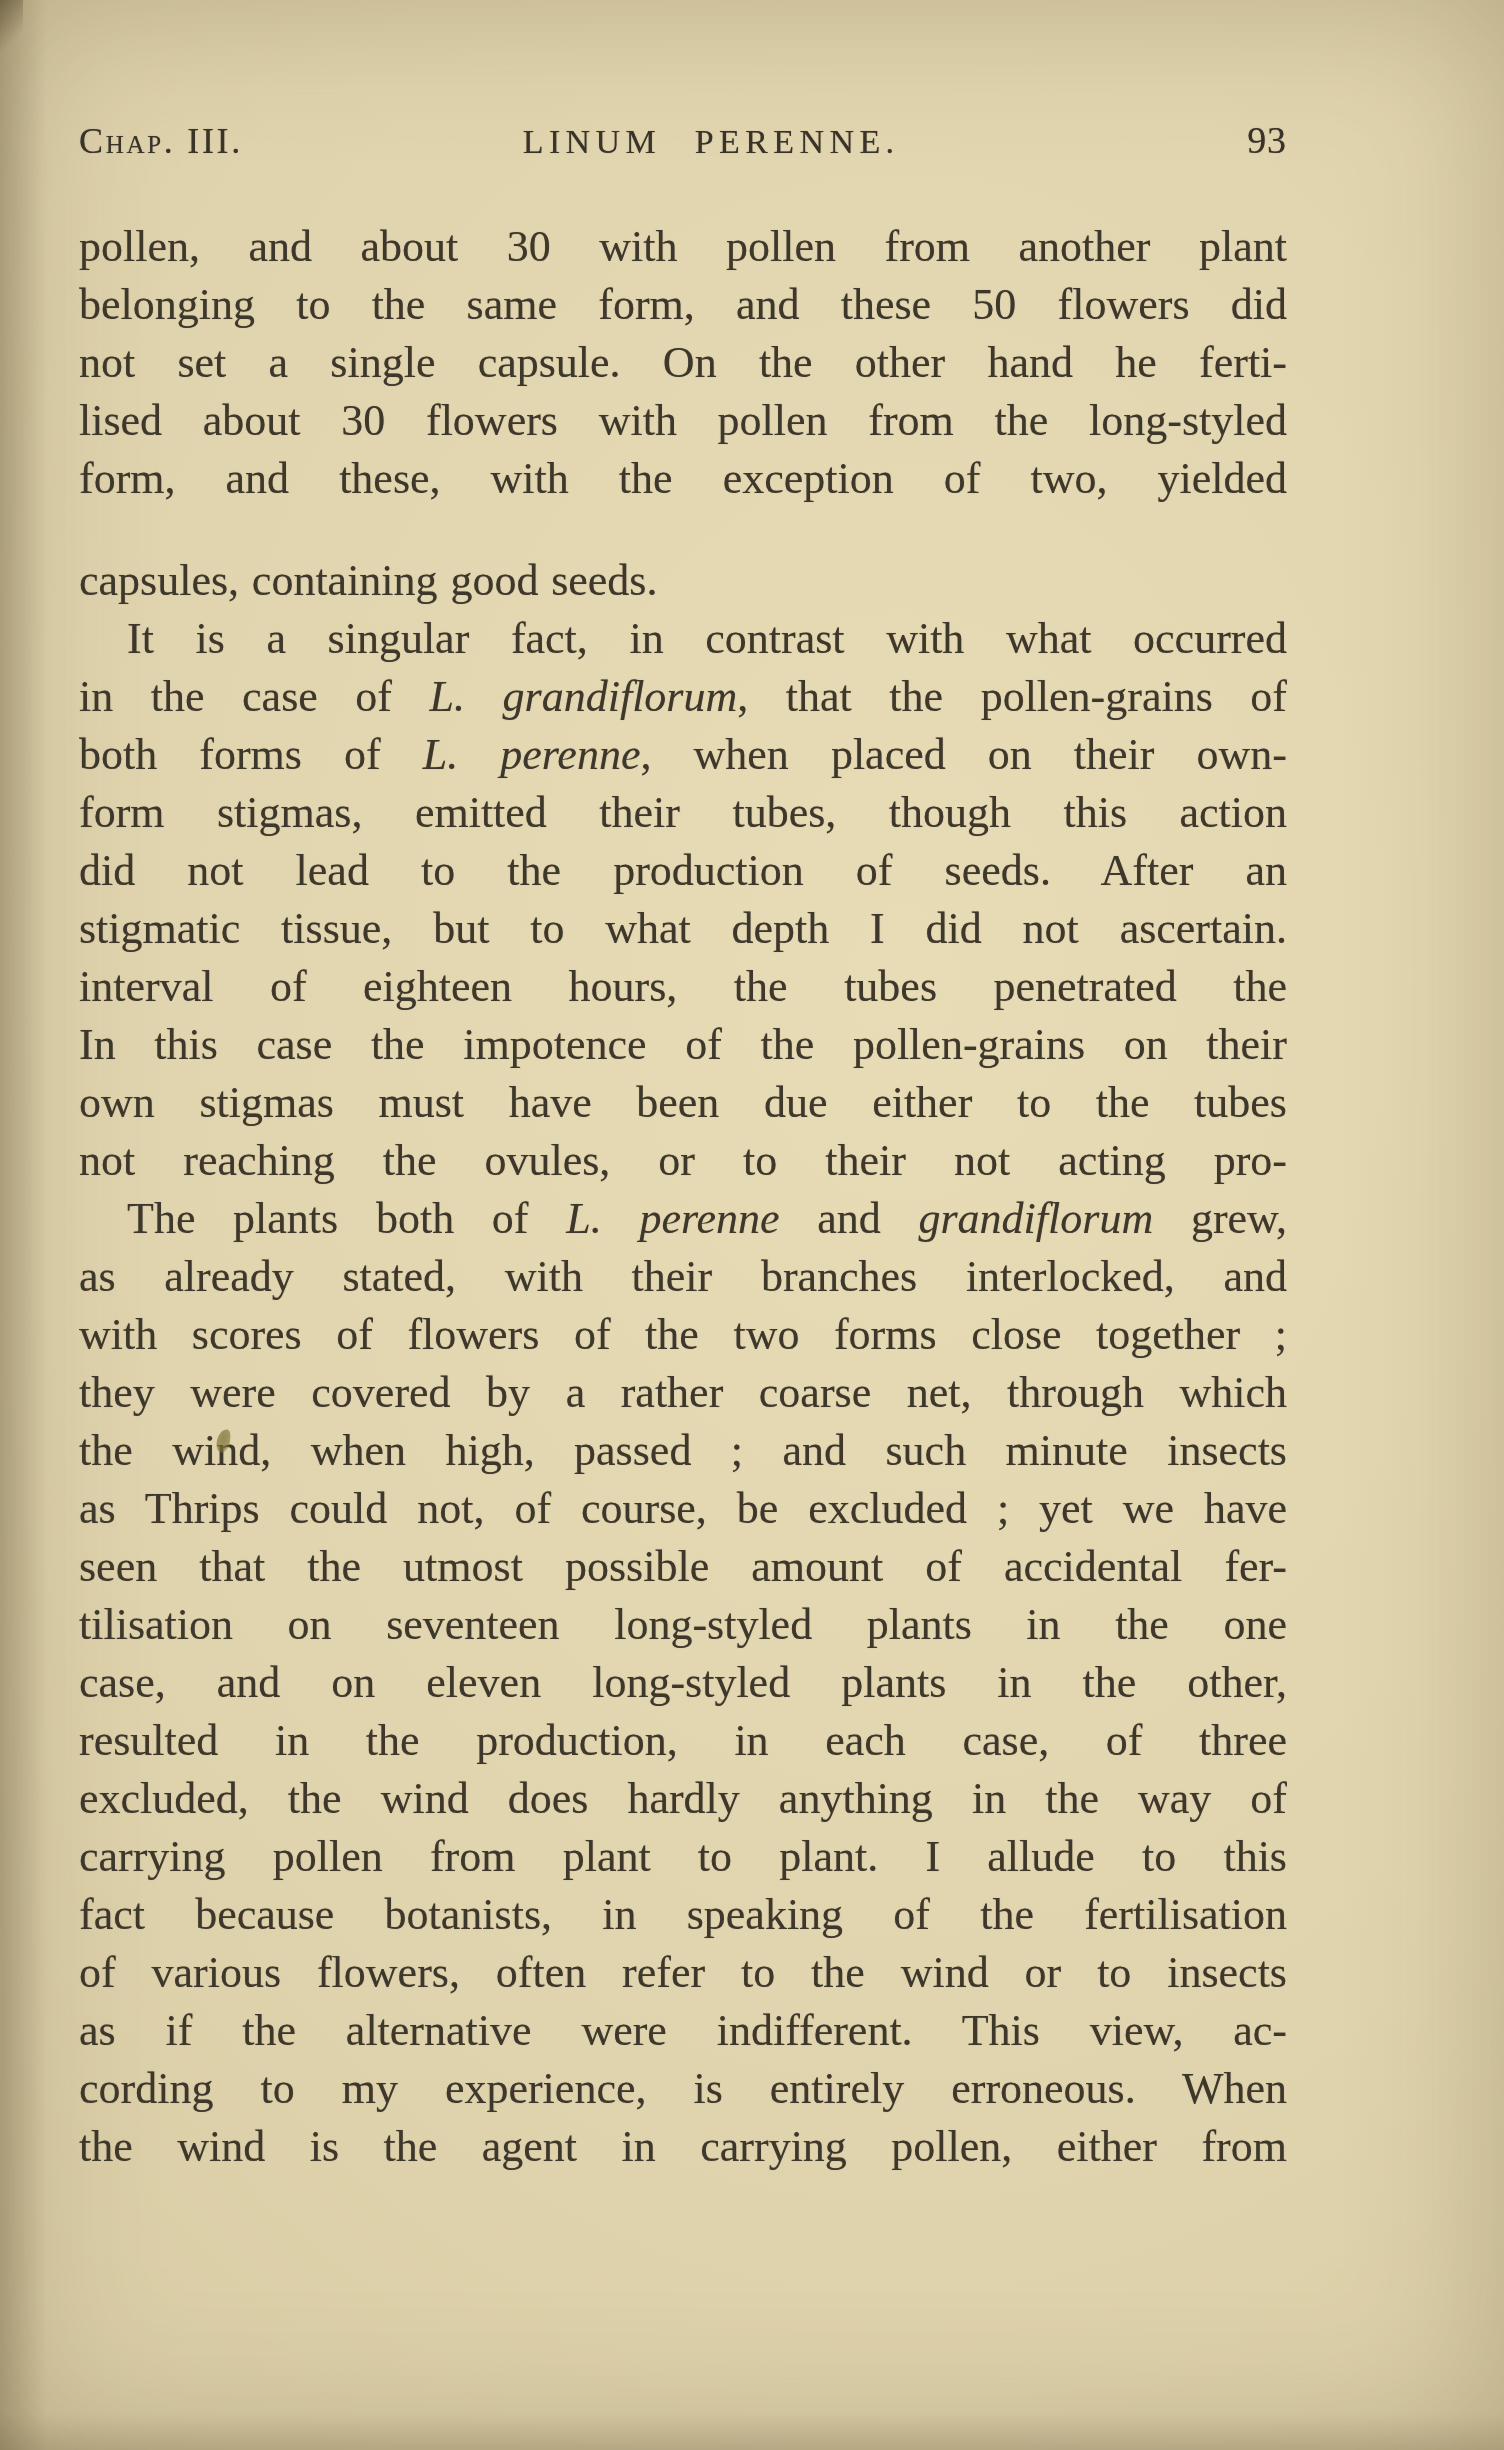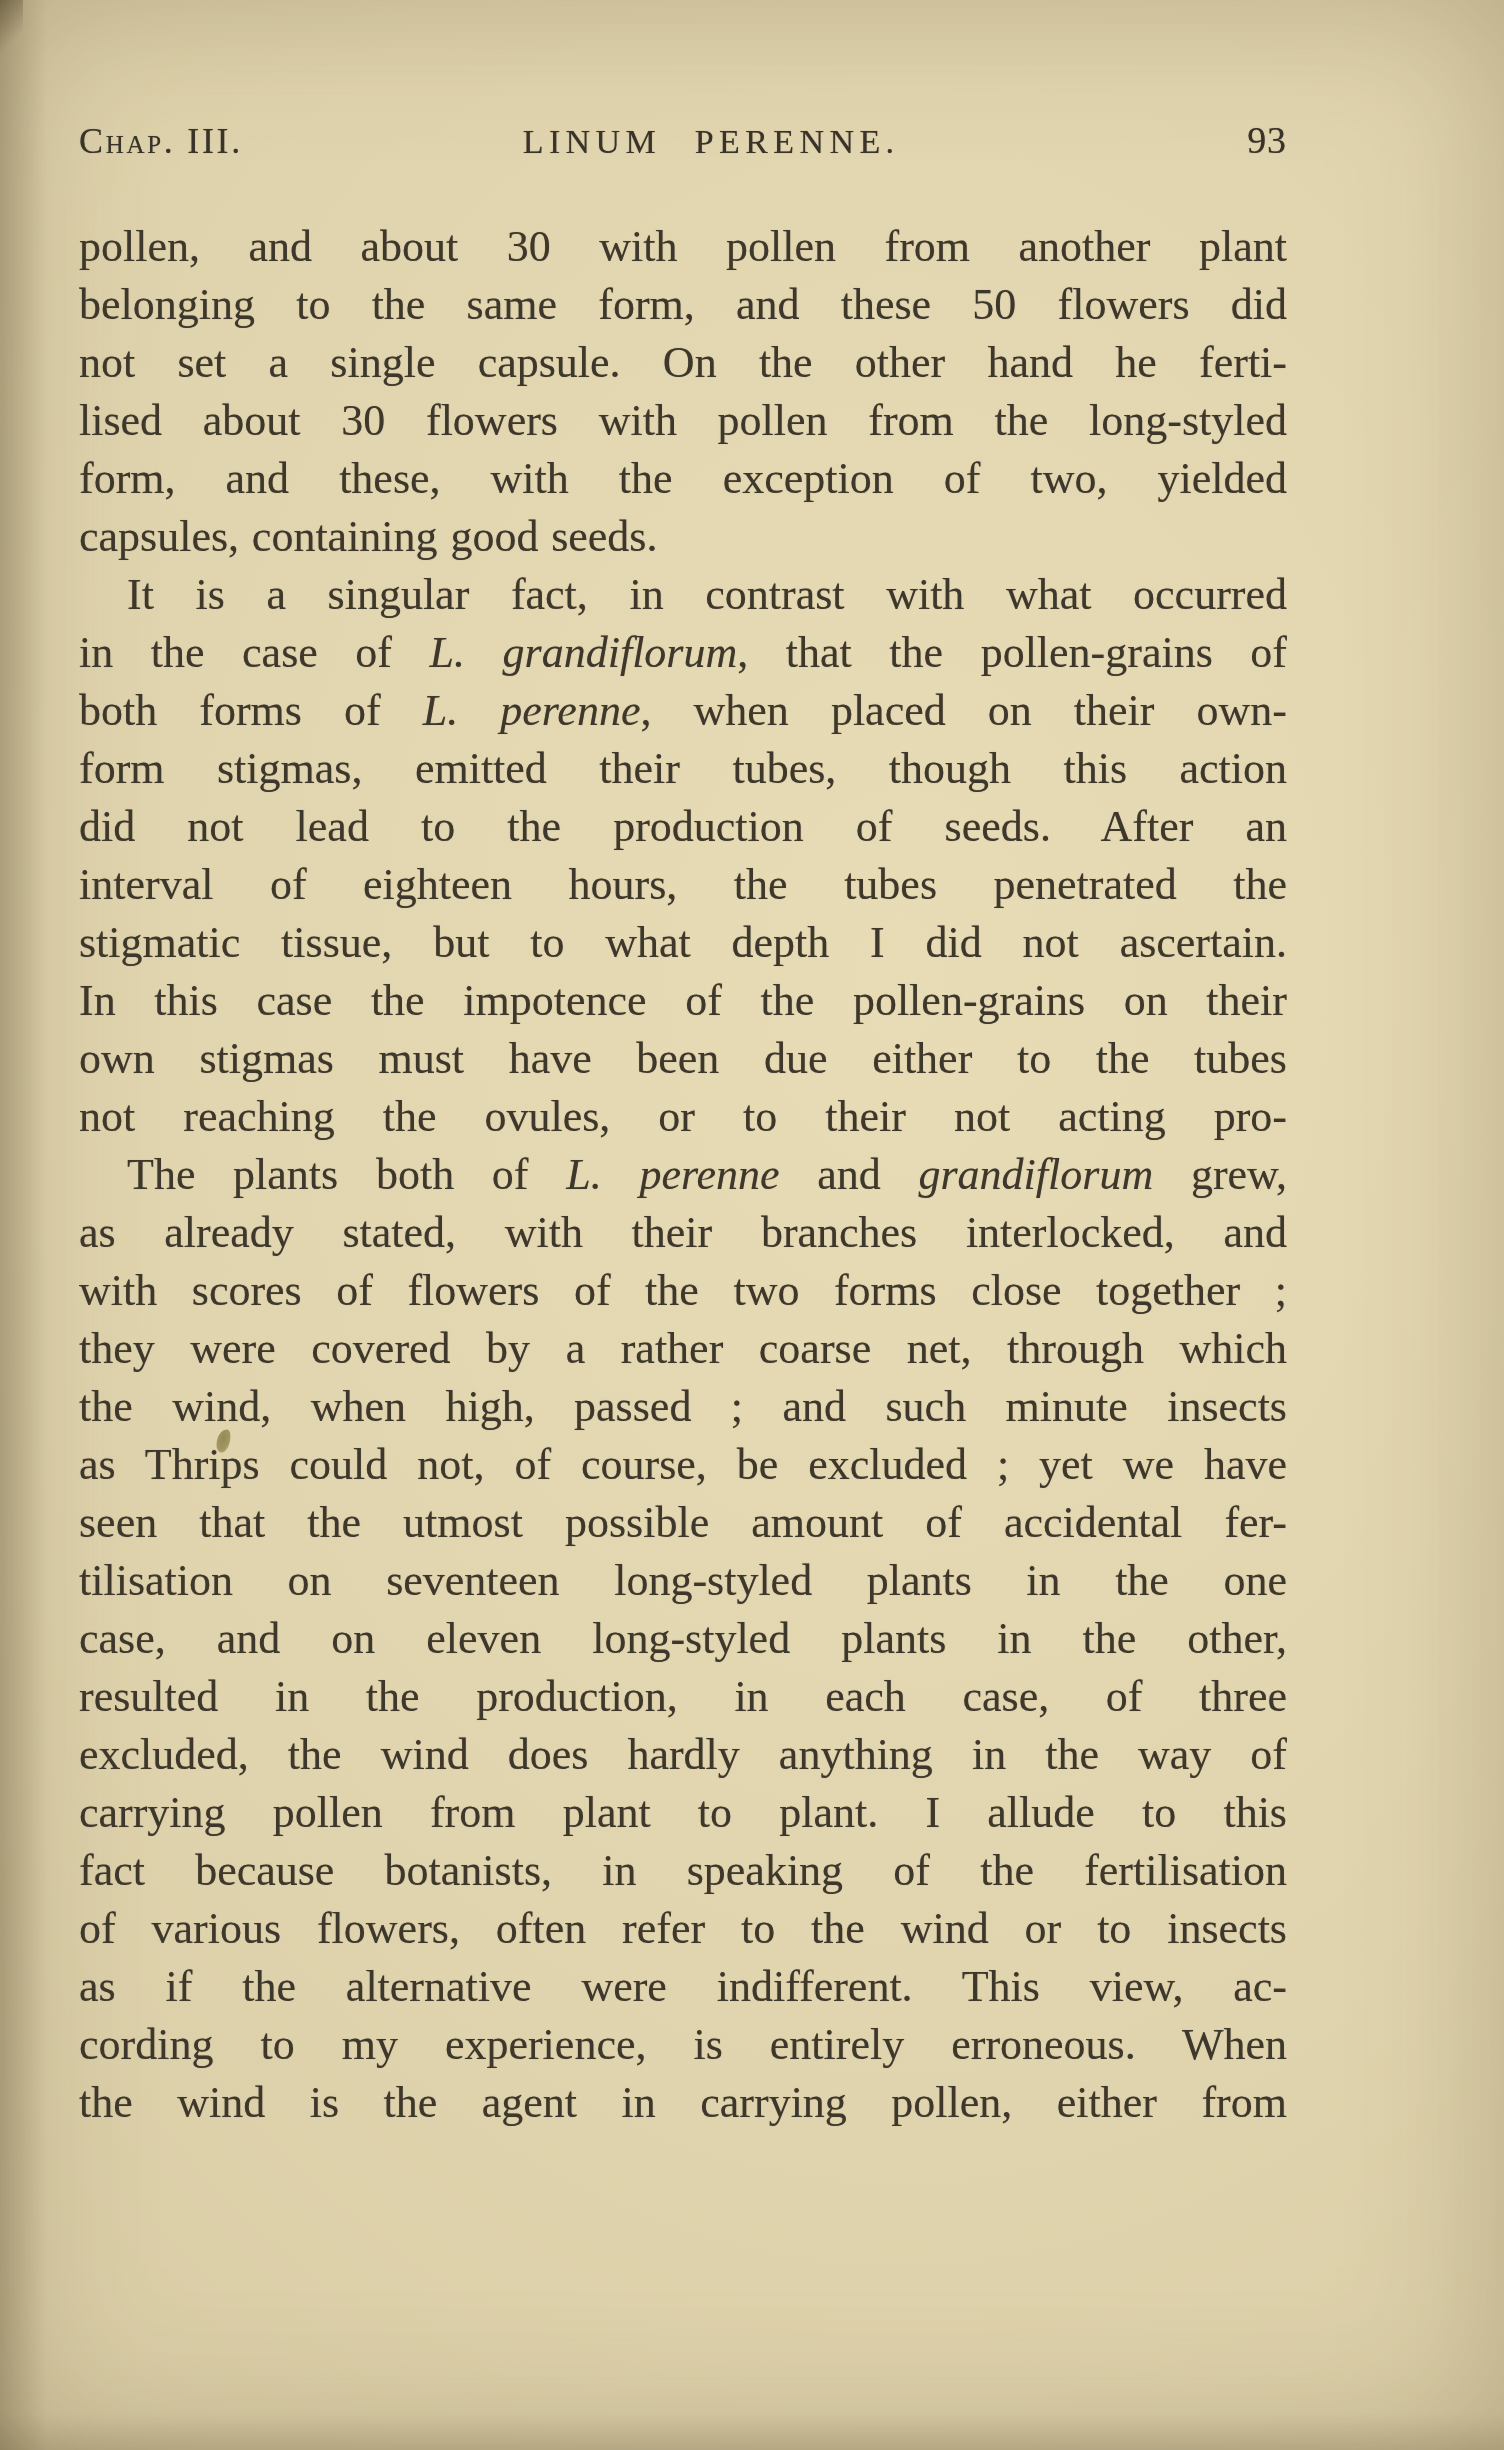--- a/index.html
+++ b/index.html
@@ -73,21 +73,21 @@
     text-shadow: 0 0 0.9px rgba(62, 55, 43, 0.45);
     word-spacing: 1.8px;
   }
   .line {
     height: 58px;
     overflow: hidden;
     text-align: justify;
     text-align-last: justify;
   }
   .line.indent { text-indent: 48px; }
-  .line.para-end { text-align: left; text-align-last: left; }
+  .line.para-end { text-align: left; text-align-last: left; margin-top: 44px; }
   .line em { font-style: italic; }
 
   .ink-stain {
     position: absolute;
     left: 217px; top: 1429px;
     width: 13.4px; height: 24px;
     background: radial-gradient(ellipse at 45% 40%, #6b6126 0%, #837637 60%, rgba(131, 118, 55, 0) 100%);
     border-radius: 62% 38% 55% 45% / 55% 48% 52% 45%;
     opacity: 0.65;
     transform: rotate(12deg);
@@ -112,22 +112,22 @@
       <div class="line"><span>belonging to the same form, and these 50 flowers did</span></div>
       <div class="line"><span>not set a single capsule.  On the other hand he ferti-</span></div>
       <div class="line"><span>lised about 30 flowers with pollen from the long-styled</span></div>
       <div class="line"><span>form, and these, with the exception of two, yielded</span></div>
       <div class="line para-end"><span>capsules, containing good seeds.</span></div>
       <div class="line indent"><span>It is a singular fact, in contrast with what occurred</span></div>
       <div class="line"><span>in the case of </span><em>L. grandiflorum</em><span>, that the pollen-grains of</span></div>
       <div class="line"><span>both forms of </span><em>L. perenne</em><span>, when placed on their own-</span></div>
       <div class="line"><span>form stigmas, emitted their tubes, though this action</span></div>
       <div class="line"><span>did not lead to the production of seeds.  After an</span></div>
+      <div class="line"><span>stigmatic tissue, but to what depth I did not ascertain.</span></div>
       <div class="line"><span>interval of eighteen hours, the tubes penetrated the</span></div>
-      <div class="line"><span>stigmatic tissue, but to what depth I did not ascertain.</span></div>
       <div class="line"><span>In this case the impotence of the pollen-grains on their</span></div>
       <div class="line"><span>own stigmas must have been due either to the tubes</span></div>
       <div class="line"><span>not reaching the ovules, or to their not acting pro-</span></div>
       <div class="line indent"><span>The plants both of </span><em>L. perenne</em><span> and </span><em>grandiflorum</em><span> grew,</span></div>
       <div class="line"><span>as already stated, with their branches interlocked, and</span></div>
       <div class="line"><span>with scores of flowers of the two forms close together ;</span></div>
       <div class="line"><span>they were covered by a rather coarse net, through which</span></div>
       <div class="line"><span>the wind, when high, passed ; and such minute insects</span></div>
       <div class="line"><span>as Thrips could not, of course, be excluded ; yet we have</span></div>
       <div class="line"><span>seen that the utmost possible amount of accidental fer-</span></div>

